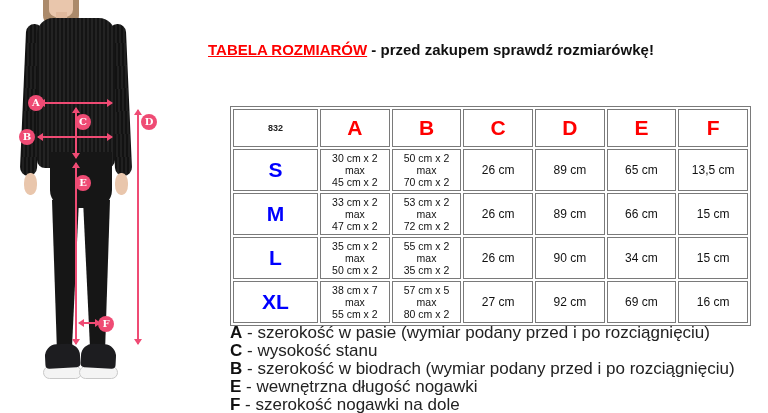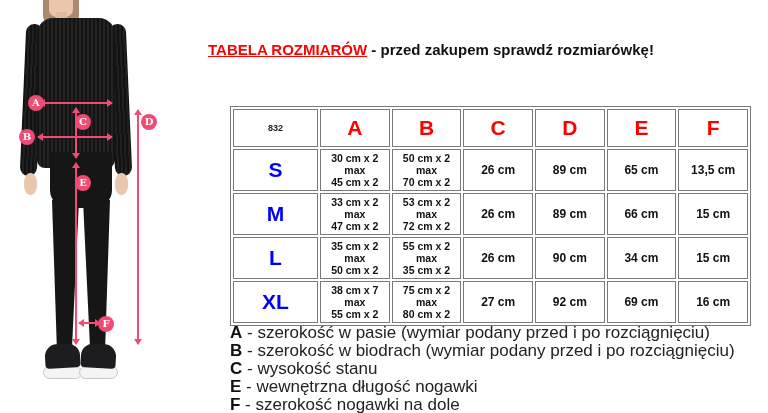--- a/index.html
+++ b/index.html
@@ -68,21 +68,21 @@
 
   table.size-table{position:absolute;left:25px;top:75px;width:521px;
     border-collapse:separate;border-spacing:2px;background:#fff;
     border:1px solid var(--border);table-layout:fixed;}
   table.size-table th,table.size-table td{border:1px solid var(--border);
     text-align:center;vertical-align:middle;background:#fff;padding:2px 1px;}
   table.size-table col.c0{width:85px;}
   th.model-no{font-size:9px;font-weight:bold;color:#222;height:38px;}
   th.col-letter{color:var(--red);font-size:21px;font-weight:bold;height:38px;}
   td.size-cell{color:var(--blue);font-size:21px;font-weight:bold;height:37px;}
-  td.val-cell{font-size:12px;font-weight:bold;color:#111;}
+  td.val-cell{font-size:12px;font-weight:normal;color:#111;}
   td.val-cell.multiline{font-size:10.5px;line-height:12px;}
 
   .legend{position:absolute;left:25px;top:293px;}
   .legend-item{font-size:17px;color:#222;line-height:18px;}
   .legend-letter{font-weight:bold;color:#111;}
 </style>
 </head>
 <body>
 
 <div class="page">
@@ -200,33 +200,33 @@
             <td class="val-cell">15 cm</td>
           </tr>
           <tr>
             <td class="size-cell">XL</td>
             <td class="val-cell multiline">
               <div>38 cm x 7</div>
               <div>max</div>
               <div>55 cm x 2</div>
             </td>
             <td class="val-cell multiline">
-              <div>75 cm x 2</div>
+              <div>57 cm x 5</div>
               <div>max</div>
               <div>80 cm x 2</div>
             </td>
             <td class="val-cell">27 cm</td>
             <td class="val-cell">92 cm</td>
             <td class="val-cell">69 cm</td>
             <td class="val-cell">16 cm</td>
           </tr>
         </tbody>
     </table>
 
     <div class="legend" id="legend">
         <div class="legend-item"><span class="legend-letter">A</span> - szerokość w pasie (wymiar podany przed i po rozciągnięciu)</div>
+        <div class="legend-item"><span class="legend-letter">C</span> - wysokość stanu</div>
         <div class="legend-item"><span class="legend-letter">B</span> - szerokość w biodrach (wymiar podany przed i po rozciągnięciu)</div>
-        <div class="legend-item"><span class="legend-letter">C</span> - wysokość stanu</div>
         <div class="legend-item"><span class="legend-letter">E</span> - wewnętrzna długość nogawki</div>
         <div class="legend-item"><span class="legend-letter">F</span> - szerokość nogawki na dole</div>
       </div>
   </div>
 </div>
 
 </body></html>

